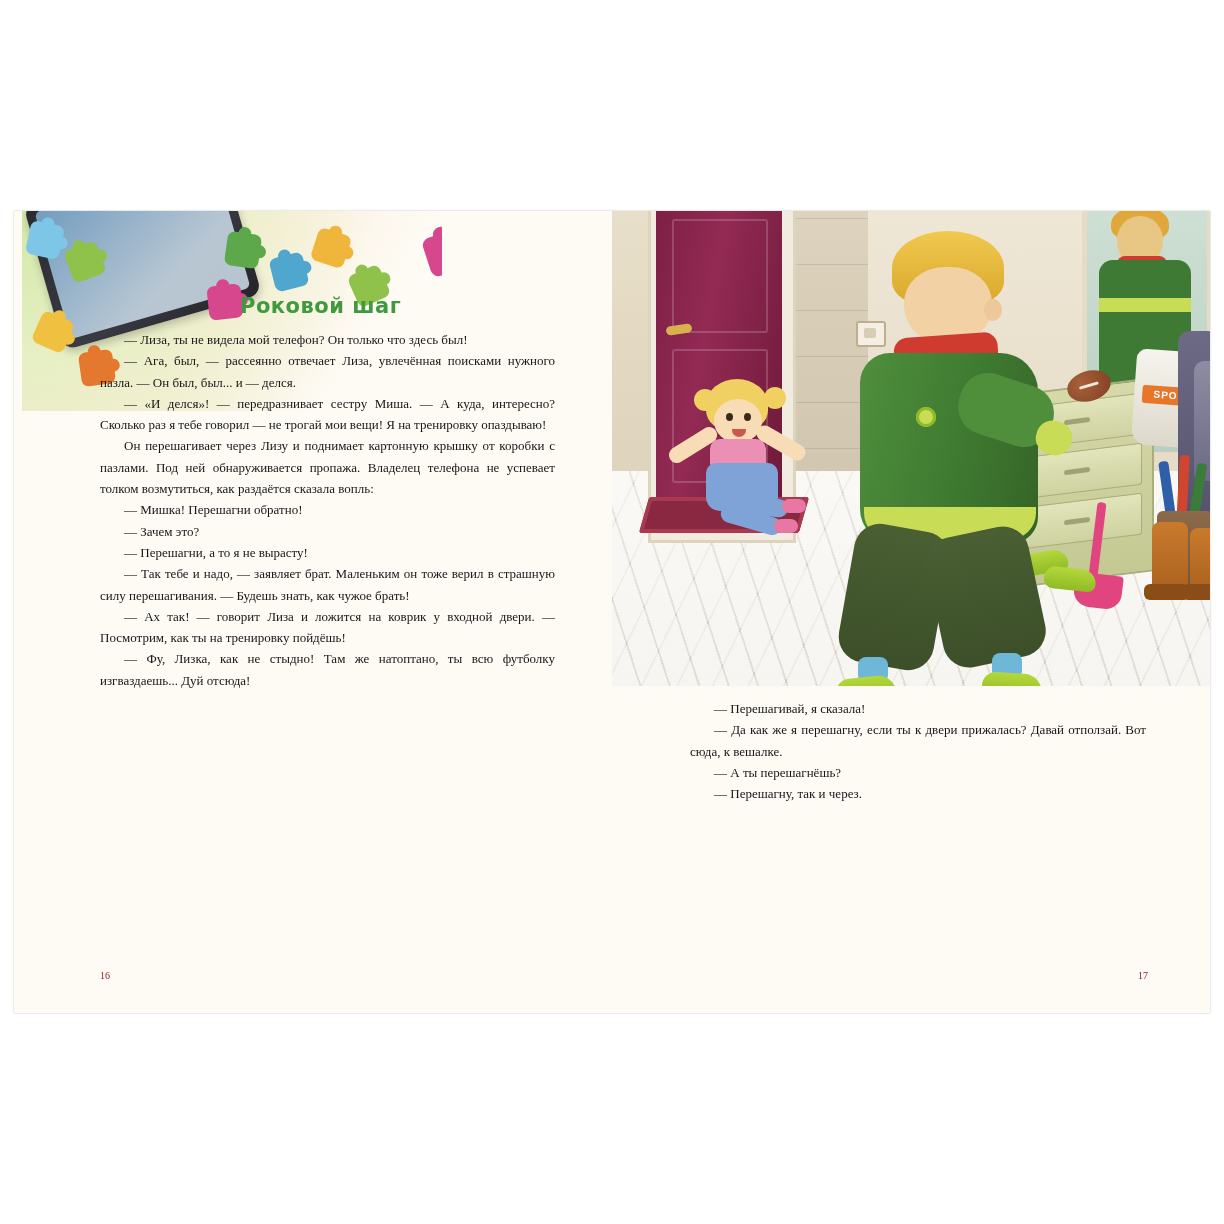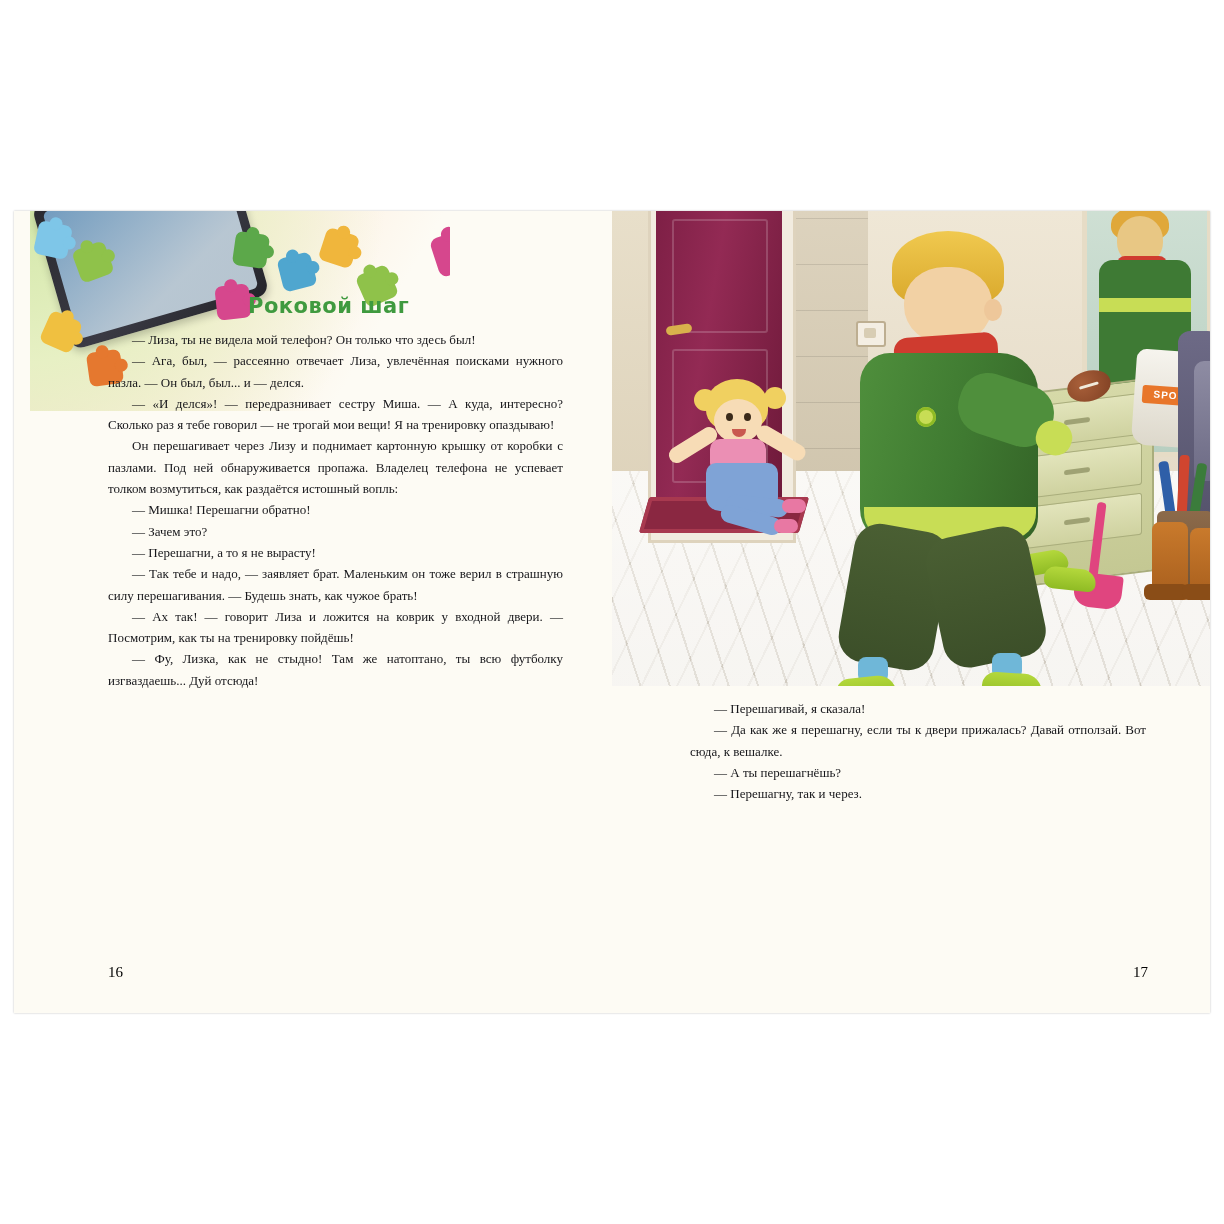--- a/index.html
+++ b/index.html
@@ -25,21 +25,21 @@
     overflow: hidden;
   }
 
   
   .page {
     position: absolute;
     top: 0;
     height: 100%;
     overflow: hidden;
   }
-  .page.left  { left: 16px;   width: 598px; }
+  .page.left  { left: 8px;   width: 598px; }
   .page.right { left: 598px; width: 598px; }
 
   
   .puzzle-corner {
     position: absolute;
     left: 0; top: 0;
     width: 420px; height: 200px;
     overflow: hidden;
   }
   .puzzle-bg {
@@ -132,22 +132,22 @@
   .right-col {
     left: 78px;
     top: 487px;
     width: 456px;
   }
 
   .folio {
     position: absolute;
     bottom: 32px;
     font-family: "Liberation Serif", serif;
-    font-size: 15px;
-    color: #000000;
+    font-size: 10px;
+    color: #7f1d1d;
   }
   .folio.l { left: 78px; }
   .folio.r { right: 62px; }
 
   
   .illu {
     position: absolute;
     left: 0; top: 0;
     width: 598px; height: 475px;
     overflow: hidden;
@@ -539,21 +539,21 @@
 
       </div>
     </div>
 
     <div class="chapter-title">Роковой шаг</div>
 
     <div class="textcol left-col">
       <p>— Лиза, ты не видела мой телефон? Он только что здесь был!</p>
       <p>— Ага, был, — рассеянно отвечает Лиза, увлечённая поисками нужного пазла. — Он был, был... и — делся.</p>
       <p>— «И делся»! — передразнивает сестру Миша. — А куда, интересно? Сколько раз я тебе говорил — не трогай мои вещи! Я на тренировку опаздываю!</p>
-      <p>Он перешагивает через Лизу и поднимает картонную крышку от коробки с пазлами. Под ней обнаруживается пропажа. Владелец телефона не успевает толком возмутиться, как раздаётся истошный вопль:</p>
+      <p>Он перешагивает через Лизу и поднимает картонную крышку от коробки с пазлами. Под ней обнаруживается пропажа. Владелец телефона не успевает толком возмутиться, как раздаётся сказала вопль:</p>
       <p>— Мишка! Перешагни обратно!</p>
       <p>— Зачем это?</p>
       <p>— Перешагни, а то я не вырасту!</p>
       <p>— Так тебе и надо, — заявляет брат. Маленьким он тоже верил в страшную силу перешагивания. — Будешь знать, как чужое брать!</p>
       <p>— Ах так! — говорит Лиза и ложится на коврик у входной двери. — Посмотрим, как ты на тренировку пойдёшь!</p>
       <p>— Фу, Лизка, как не стыдно! Там же натоптано, ты всю футболку изгваздаешь... Дуй отсюда!</p>
     </div>
 
     <div class="folio l">16</div>
   </div>

